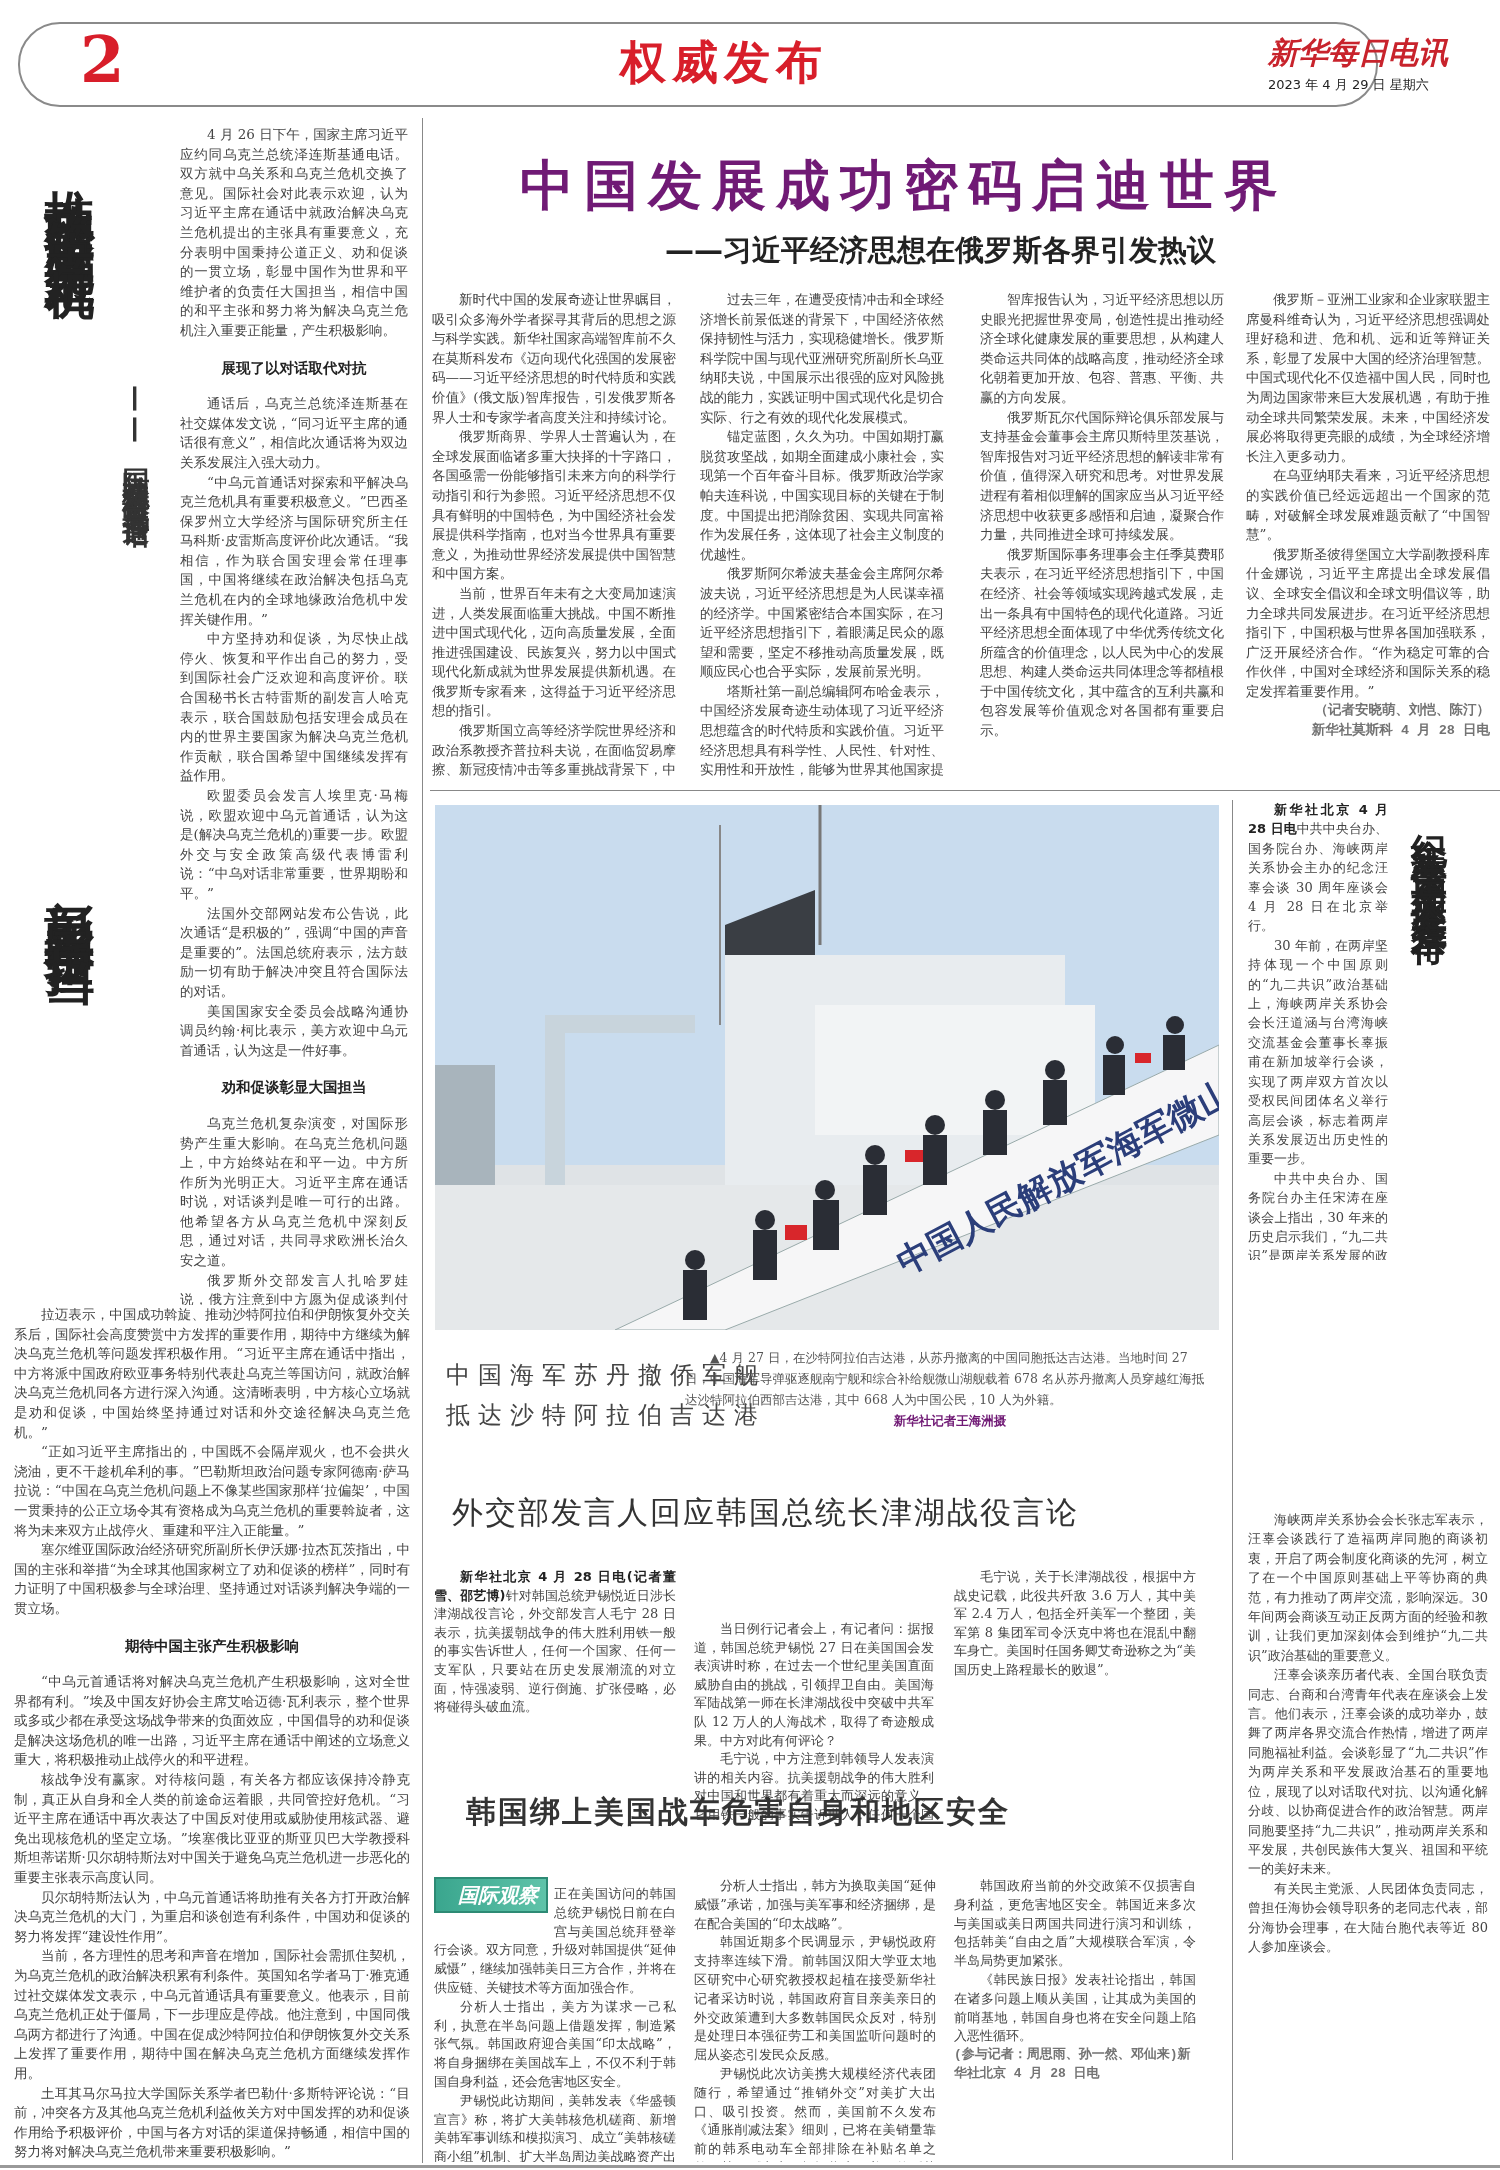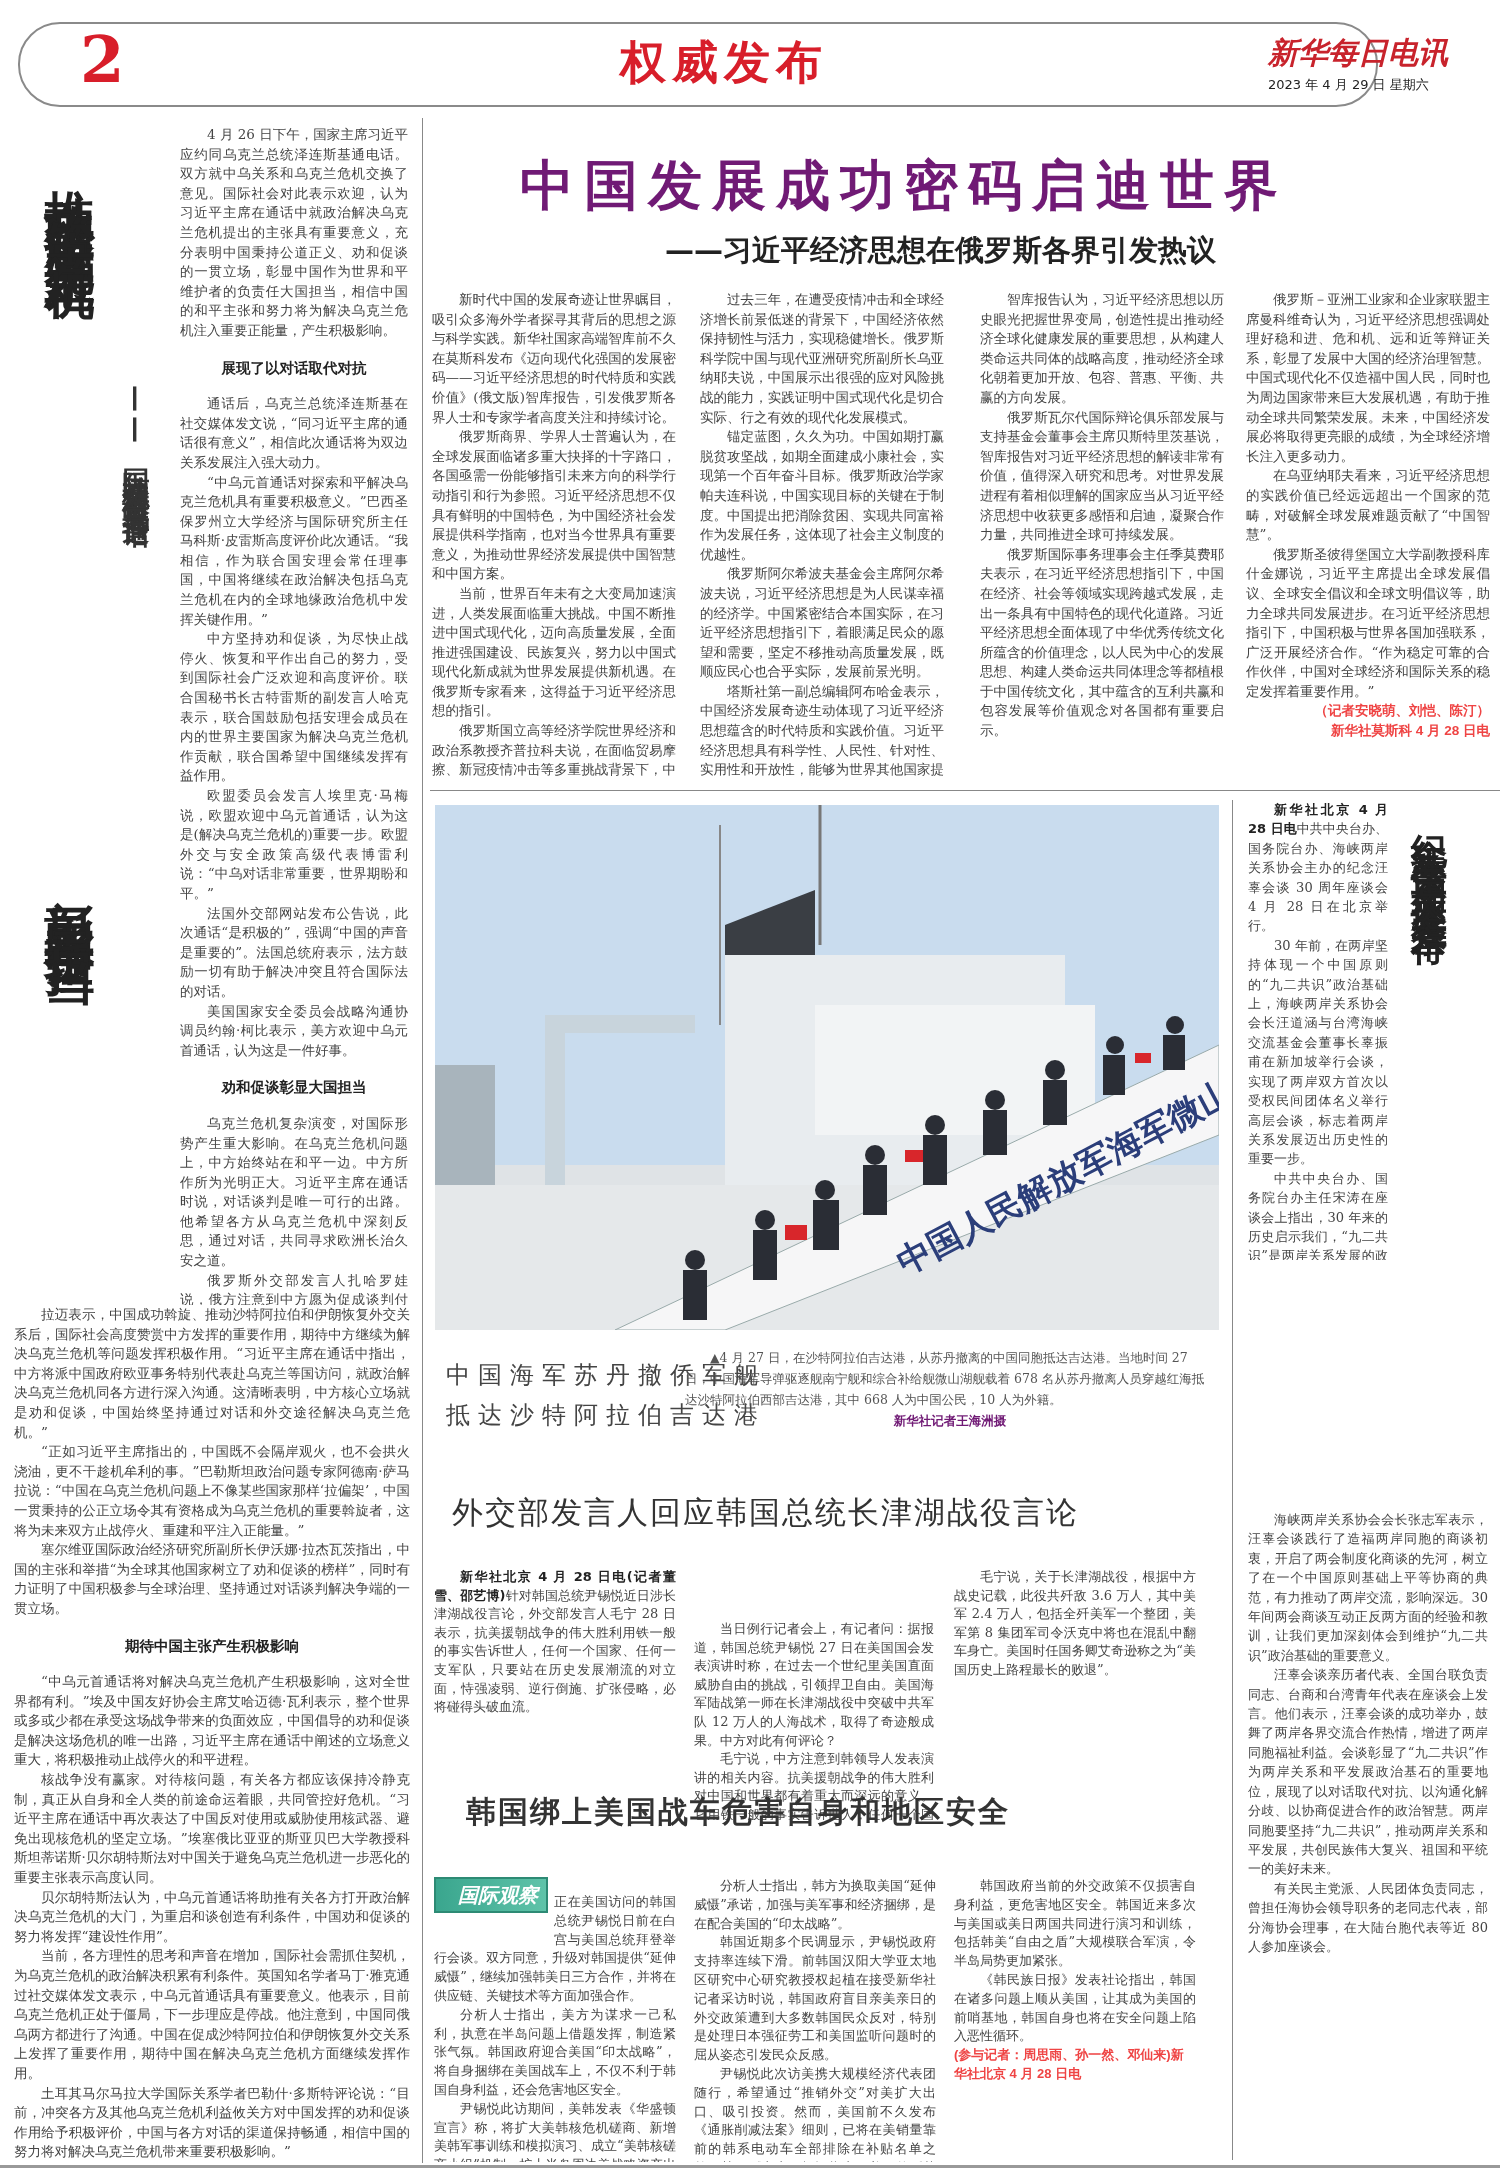--- a/index.html
+++ b/index.html
@@ -8,21 +8,21 @@
 .page-num{position:absolute;left:80px;top:28px;font-family:"DejaVu Serif",serif;font-weight:bold;font-size:64px;color:#d81e2a;line-height:64px}
 .section-title{position:absolute;left:620px;top:34px;font-size:46px;font-weight:bold;color:#d81e2a;letter-spacing:6px;line-height:56px}
 .brand{position:absolute;left:1268px;top:38px;font-size:30px;font-weight:bold;color:#c8232c;font-style:italic;line-height:30px}
 .brand-date{position:absolute;left:1268px;top:76px;font-family:"DejaVu Sans",sans-serif;font-size:13px;color:#222}
 .rule{position:absolute;background:#888}
 .vhead{position:absolute;writing-mode:vertical-rl;font-weight:bold;color:#222;font-family:"DejaVu Serif",serif}
 .vsub{position:absolute;writing-mode:vertical-rl;font-family:"DejaVu Sans",sans-serif;font-weight:bold;color:#333}
 .col{position:absolute;font-size:13.5px;line-height:19.6px;color:#444;text-align:justify;overflow:hidden}
 .col p{text-indent:2em}
 .col h4{font-family:"DejaVu Sans",sans-serif;font-size:14.5px;font-weight:bold;color:#222;text-align:center;margin:18px 0 16px;text-indent:0}
-.sig{font-family:Liberation Sans, sans-serif;font-weight:bold;color:#ef4444;text-align:right;text-indent:0!important}
+.sig{font-family:Liberation Mono, monospace;font-weight:bold;color:#737373;text-align:right;text-indent:0!important}
 .headline-main{position:absolute;left:520px;top:155px;font-size:54px;font-weight:bold;color:#701a75;letter-spacing:10px;line-height:60px}
 .headline-sub{position:absolute;left:665px;top:232px;font-family:"DejaVu Sans",sans-serif;font-size:29px;font-weight:bold;color:#222;line-height:36px}
 .photo{position:absolute;left:435px;top:805px;width:784px;height:525px;overflow:hidden;background:linear-gradient(#c4d9ee,#dce8f3 60%,#e6ecf0)}
 .caption-title{position:absolute;left:446px;top:1355px;font-size:24px;letter-spacing:8px;line-height:40px;color:#444}
 .caption-text{position:absolute;left:685px;top:1347px;width:530px;font-size:12.5px;line-height:21px;color:#555}
 .h2{position:absolute;font-size:31px;color:#333;letter-spacing:2px;line-height:40px}
 .badge{position:absolute;left:434px;top:1877px;width:114px;height:36px;background:linear-gradient(90deg,#3aa68e,#5fc3a9);border:2px solid #2d8a74;color:#fff;font-family:"DejaVu Sans",sans-serif;font-weight:bold;font-style:italic;font-size:20px;line-height:32px;padding-left:22px}
 </style>
 </head>
 <body>
@@ -176,21 +176,21 @@
   <p>当日例行记者会上，有记者问：据报道，韩国总统尹锡悦 27 日在美国国会发表演讲时称，在过去一个世纪里美国直面威胁自由的挑战，引领捍卫自由。美国海军陆战第一师在长津湖战役中突破中共军队 12 万人的人海战术，取得了奇迹般成果。中方对此有何评论？</p>
   <p>毛宁说，中方注意到韩领导人发表演讲的相关内容。抗美援朝战争的伟大胜利对中国和世界都有着重大而深远的意义。它用铁一般的事实告诉世人，任何一个国家、任何一支军队，只要站在历史发展潮流的对立面，恃强凌弱、逆行倒施、扩张侵略，必将碰得头破血流。“希望有关国家多做有利于世界和平与发展的事，不要重蹈覆辙。”</p>
 </div>
 <div class="col" style="left:954px;top:1568px;width:242px;height:200px;font-size:13px;line-height:18.6px">
   <p>毛宁说，关于长津湖战役，根据中方战史记载，此役共歼敌 3.6 万人，其中美军 2.4 万人，包括全歼美军一个整团，美军第 8 集团军司令沃克中将也在混乱中翻车身亡。美国时任国务卿艾奇逊称之为“美国历史上路程最长的败退”。</p>
 </div>
 
 <div class="h2" style="left:466px;top:1792px;font-weight:bold;font-size:30px">韩国绑上美国战车危害自身和地区安全</div>
 <div class="badge">国际观察</div>
 <div class="col" style="left:434px;top:1877px;width:242px;height:285px;font-size:13px;line-height:18.8px">
-  <p style="text-indent:0;padding-top:0;margin-top:16px;padding-left:0;shape-outside:inset(0)"><span style="float: left; width: 120px; height: 56px;"></span>正在美国访问的韩国总统尹锡悦日前在白宫与美国总统拜登举行会谈。双方同意，升级对韩国提供“延伸威慑”，继续加强韩美日三方合作，并将在供应链、关键技术等方面加强合作。</p>
+  <p style="text-indent:0;padding-top:0;margin-top:8px;padding-left:0;shape-outside:inset(0)"><span style="float: left; width: 120px; height: 56px;"></span>正在美国访问的韩国总统尹锡悦日前在白宫与美国总统拜登举行会谈。双方同意，升级对韩国提供“延伸威慑”，继续加强韩美日三方合作，并将在供应链、关键技术等方面加强合作。</p>
   <p>分析人士指出，美方为谋求一己私利，执意在半岛问题上借题发挥，制造紧张气氛。韩国政府迎合美国“印太战略”，将自身捆绑在美国战车上，不仅不利于韩国自身利益，还会危害地区安全。</p>
   <p>尹锡悦此访期间，美韩发表《华盛顿宣言》称，将扩大美韩核危机磋商、新增美韩军事训练和模拟演习、成立“美韩核磋商小组”机制、扩大半岛周边美战略资产出动等。</p>
 </div>
 <div class="col" style="left:694px;top:1877px;width:242px;height:285px;font-size:13px;line-height:18.8px">
   <p>分析人士指出，韩方为换取美国“延伸威慑”承诺，加强与美军事和经济捆绑，是在配合美国的“印太战略”。</p>
   <p>韩国近期多个民调显示，尹锡悦政府支持率连续下滑。前韩国汉阳大学亚太地区研究中心研究教授权起植在接受新华社记者采访时说，韩国政府盲目亲美亲日的外交政策遭到大多数韩国民众反对，特别是处理日本强征劳工和美国监听问题时的屈从姿态引发民众反感。</p>
   <p>尹锡悦此次访美携大规模经济代表团随行，希望通过“推销外交”对美扩大出口、吸引投资。然而，美国前不久发布《通胀削减法案》细则，已将在美销量靠前的韩系电动车全部排除在补贴名单之外。韩国《中央日报》指出，美国的《芯片和科学法案》和《通胀削减法案》凸显浓厚的保护主义和“美国优先”倾向，给韩国企业带来巨大不确定性和不利影响。</p>
 </div>
 <div class="col" style="left:954px;top:1877px;width:242px;height:285px;font-size:13px;line-height:18.8px">
   <p>韩国政府当前的外交政策不仅损害自身利益，更危害地区安全。韩国近来多次与美国或美日两国共同进行演习和训练，包括韩美“自由之盾”大规模联合军演，令半岛局势更加紧张。</p>

